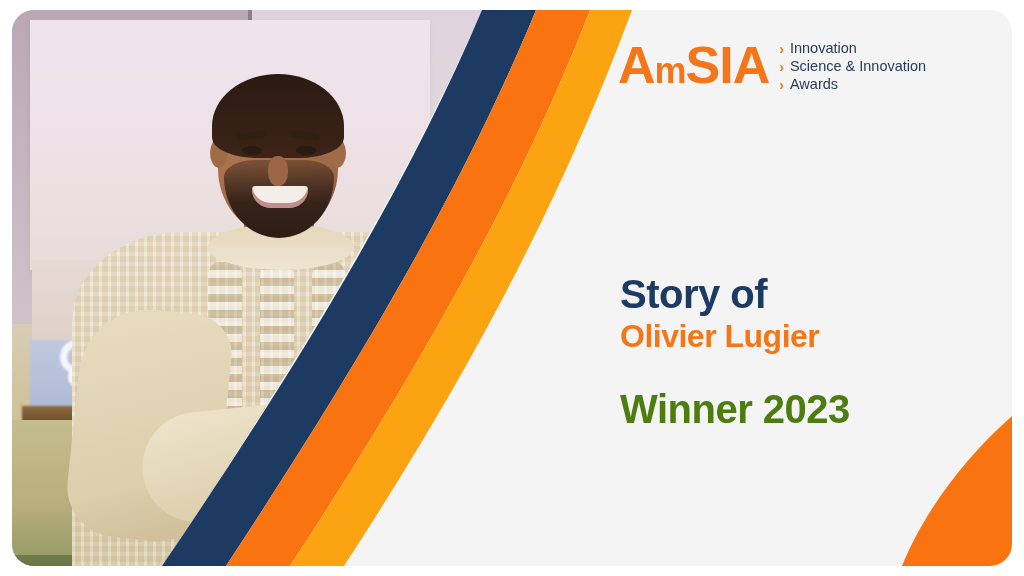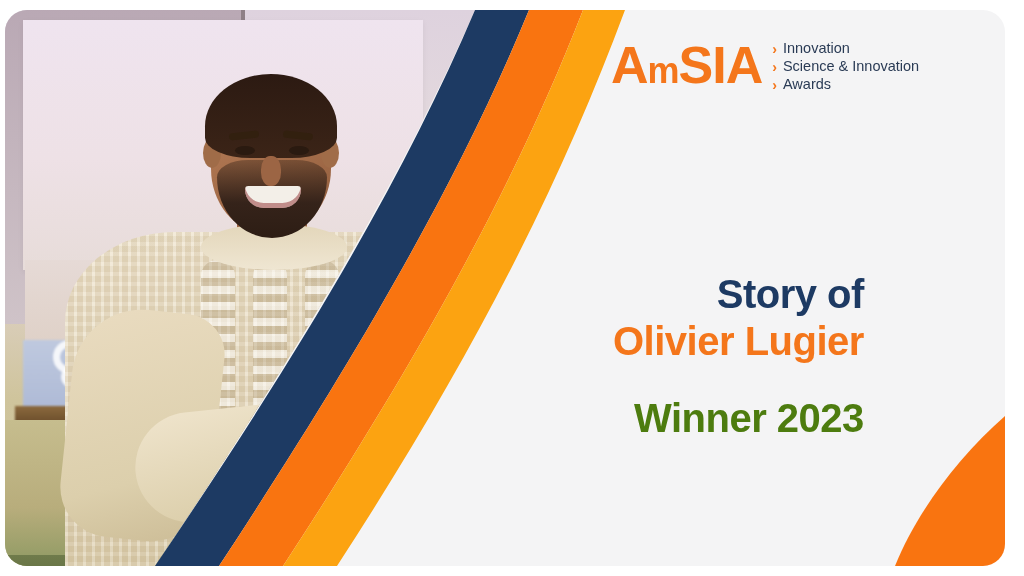--- a/index.html
+++ b/index.html
@@ -6,21 +6,21 @@
   html, body {
     width:1024px; height:576px;
     background:#ffffff;
     font-family:"Liberation Sans", sans-serif;
     overflow:hidden;
   }
   .stage { position:relative; width:1024px; height:576px; background:#ffffff; }
 
   
   .card {
-    position:absolute; left:5px; top:10px;
+    position:absolute; left:12px; top:10px;
     width:1000px; height:556px;
     background:#f4f4f5;
     border-radius:22px;
     overflow:hidden;
     padding-left:44px;
   }
 
   
   .photo {
     position:absolute; left:0; top:0;
@@ -195,27 +195,27 @@
     font-size:52px; font-weight:bold; letter-spacing:-1px;
     color:#f4761b; line-height:1; white-space:nowrap;
   }
   .logo-mark .sm { font-size:36px; }
   .logo-tag { display:flex; flex-direction:column; gap:1px; padding-top:3px; }
   .tag-line { display:flex; align-items:center; gap:6px; white-space:nowrap; }
   .chev { color:#f4761b; font-size:14px; font-weight:bold; line-height:1; }
   .tag-text { color:#2a3b55; font-size:14.5px; line-height:1.18; }
 
   
-  .titles { position:absolute; left:608px; top:262px;text-align:right; }
+  .titles { position:absolute; left:608px; top:262px; }
   .t-story {
     font-size:40px; font-weight:bold; color:#1d3a63;
     line-height:1.12; letter-spacing:-0.5px;
   }
   .t-name {
-    font-size:40px; font-weight:bold; color:#f4761b;
+    font-size:32px; font-weight:bold; color:#f4761b;
     line-height:1.12; letter-spacing:-0.5px; margin-top:2px;
   }
   .t-winner {
     font-size:40px; font-weight:bold; color:#4d7c0f;
     line-height:1.12; letter-spacing:-0.5px; margin-top:32px;
   }
 </style>
 </head>
 <body>
 

